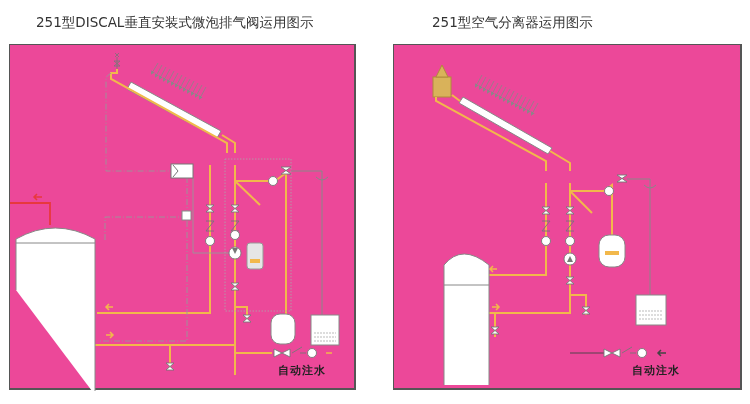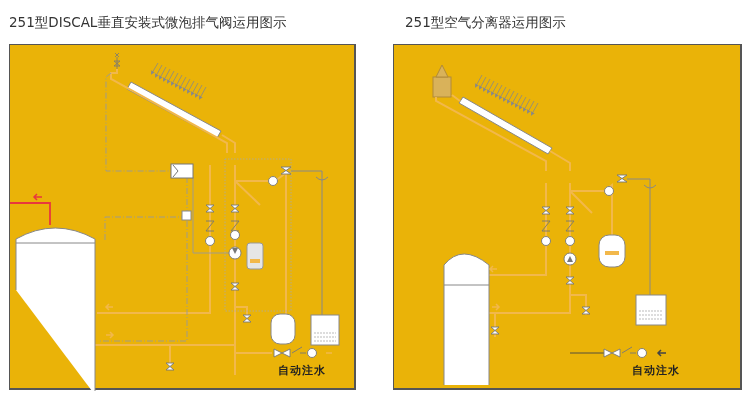--- a/index.html
+++ b/index.html
@@ -1,20 +1,20 @@
 <!DOCTYPE html>
 <html><head>
 <meta charset="utf-8">
 <style>
   html, body { margin: 0; padding: 0; background: #ffffff; }
   body { width: 750px; height: 404px; position: relative; overflow: hidden; font-family: "DejaVu Sans", sans-serif; }
-  .panel-title { position: absolute; top: 14px; font-size: 13.5px; color: #333333; letter-spacing: 0; white-space: nowrap; }
+  .panel-title { position: absolute; top: 14px; font-size: 13.5px; color: #333333; letter-spacing: 0; white-space: nowrap; margin-left: 27px; }
   #title-left { left: 9px; }
   #title-right { left: 405px; }
-  .panel { position: absolute; top: 44px; height: 346px; border: 1.5px solid #555555; border-right-width: 2.5px; border-bottom-width: 2.5px; box-sizing: border-box; background: #eab308; }
+  .panel { position: absolute; top: 44px; height: 346px; border: 1.5px solid #555555; border-right-width: 2.5px; border-bottom-width: 2.5px; box-sizing: border-box; background: #ec4899; }
   #panel-left { left: 9px; width: 347px; }
   #panel-right { left: 393px; width: 349px; }
   svg { position: absolute; left: 0; top: 0; }
   .fill-label { position: absolute; font-size: 11px; font-weight: bold; color: #222222; letter-spacing: 1px; white-space: nowrap; }
 </style>
 </head>
 <body>
 
 <div id="title-left" class="panel-title">251型DISCAL垂直安装式微泡排气阀运用图示</div>
 <div id="title-right" class="panel-title">251型空气分离器运用图示</div>

